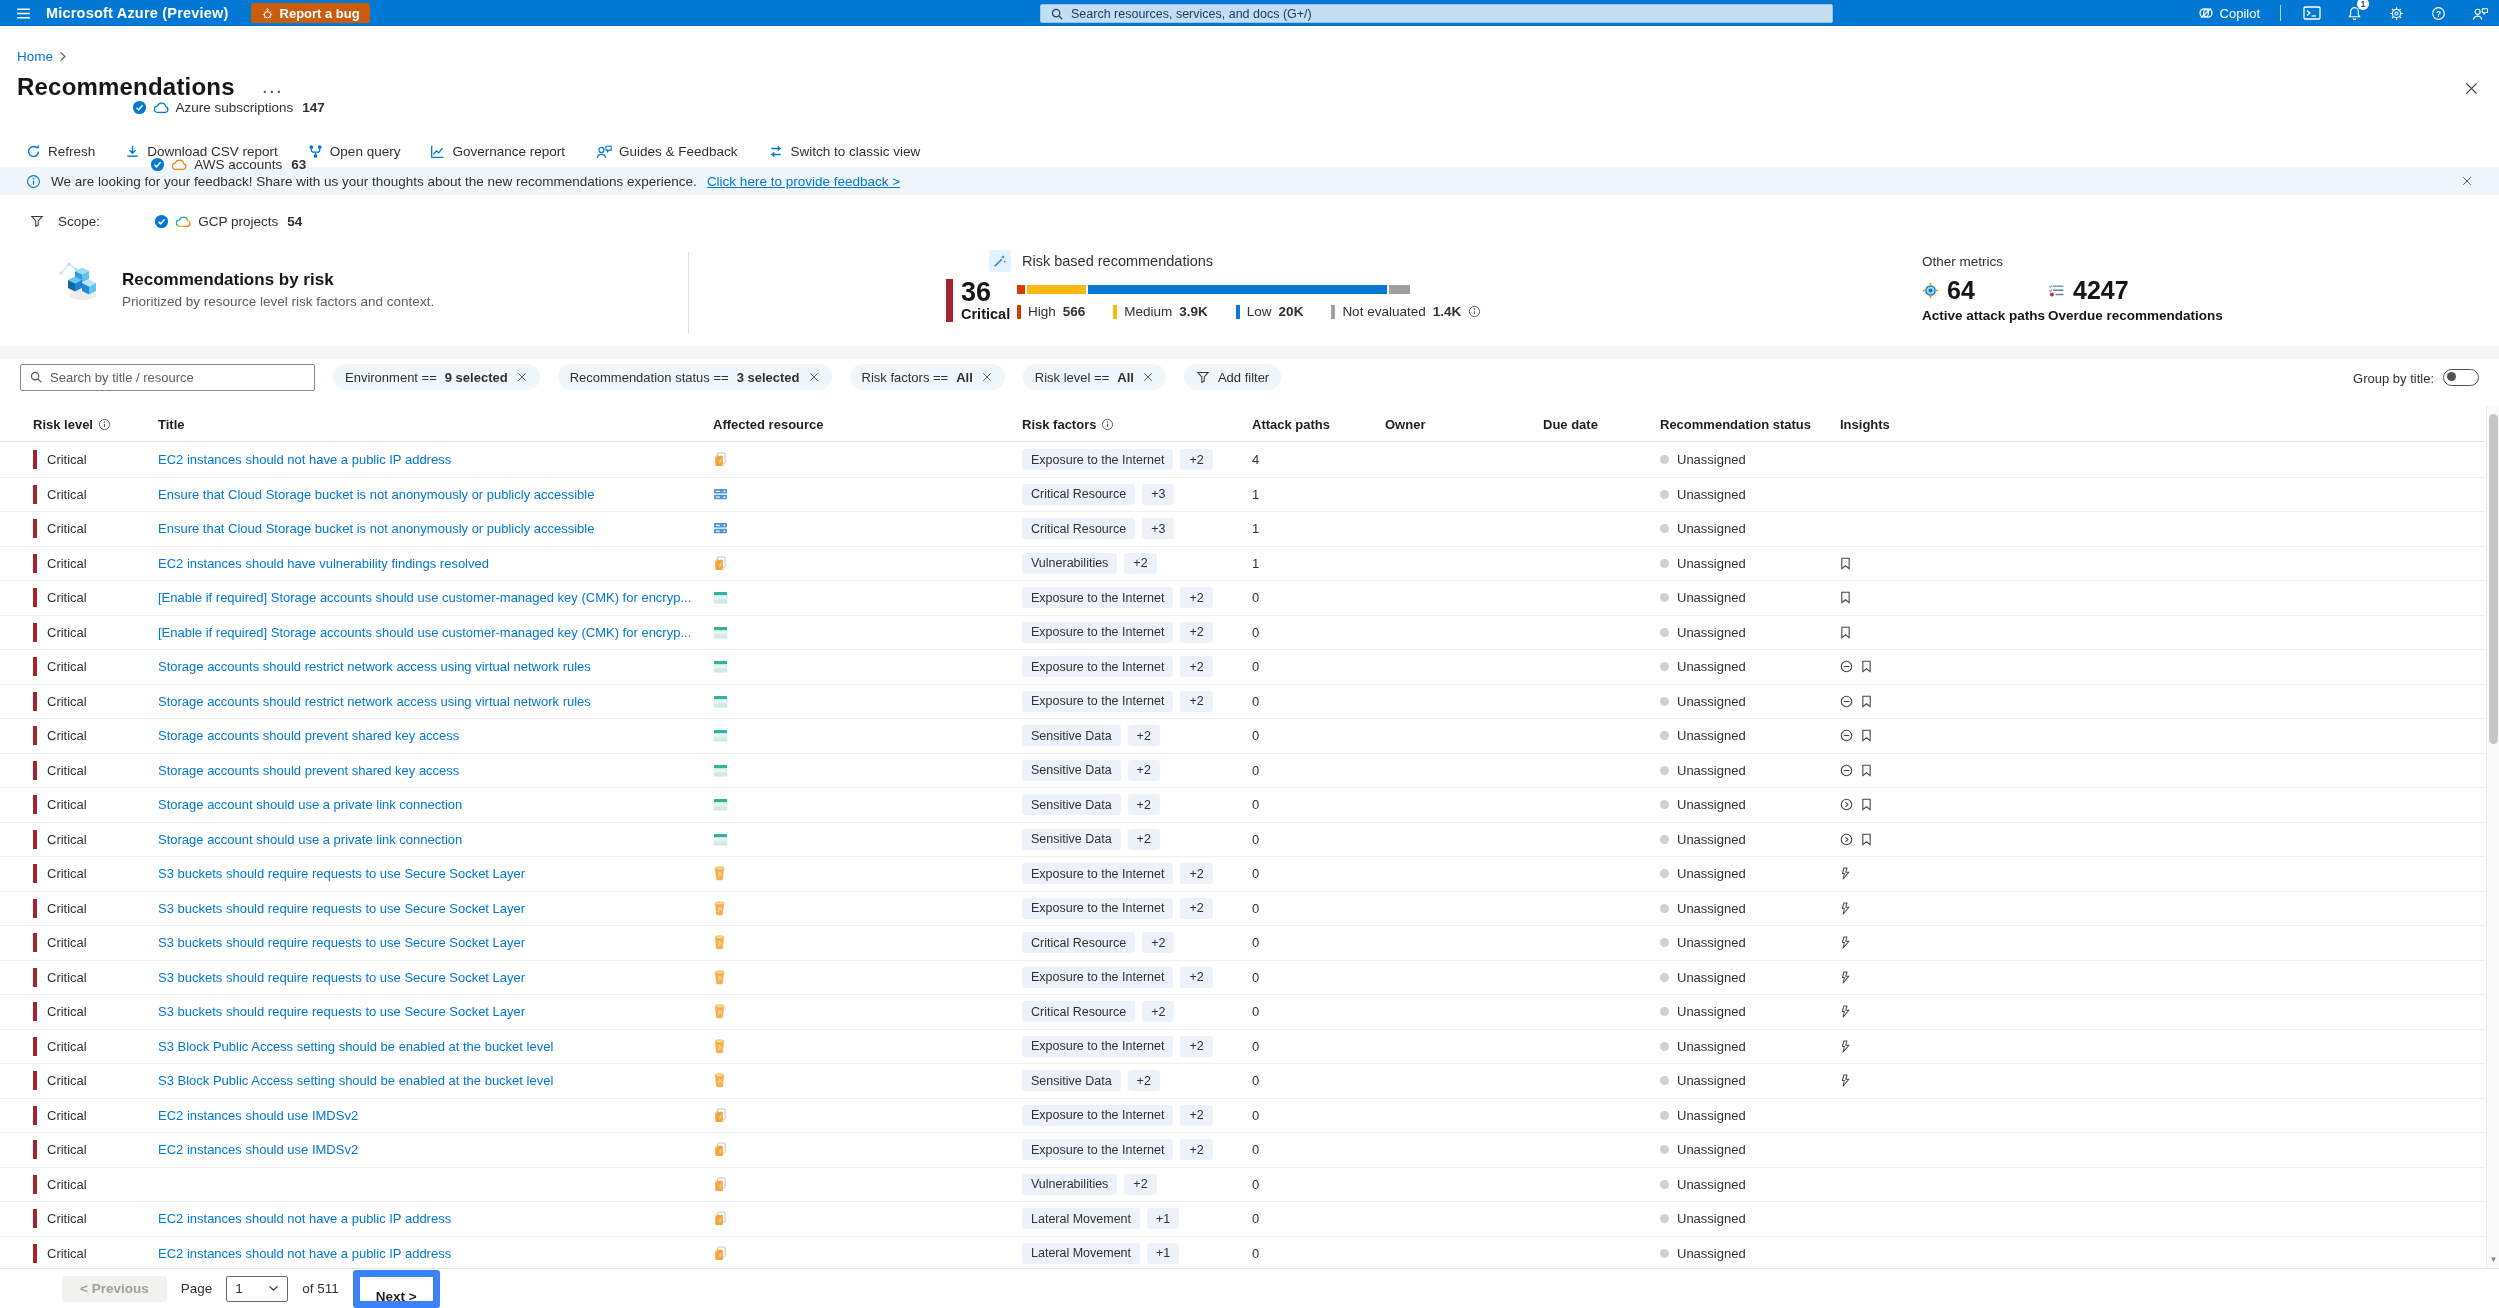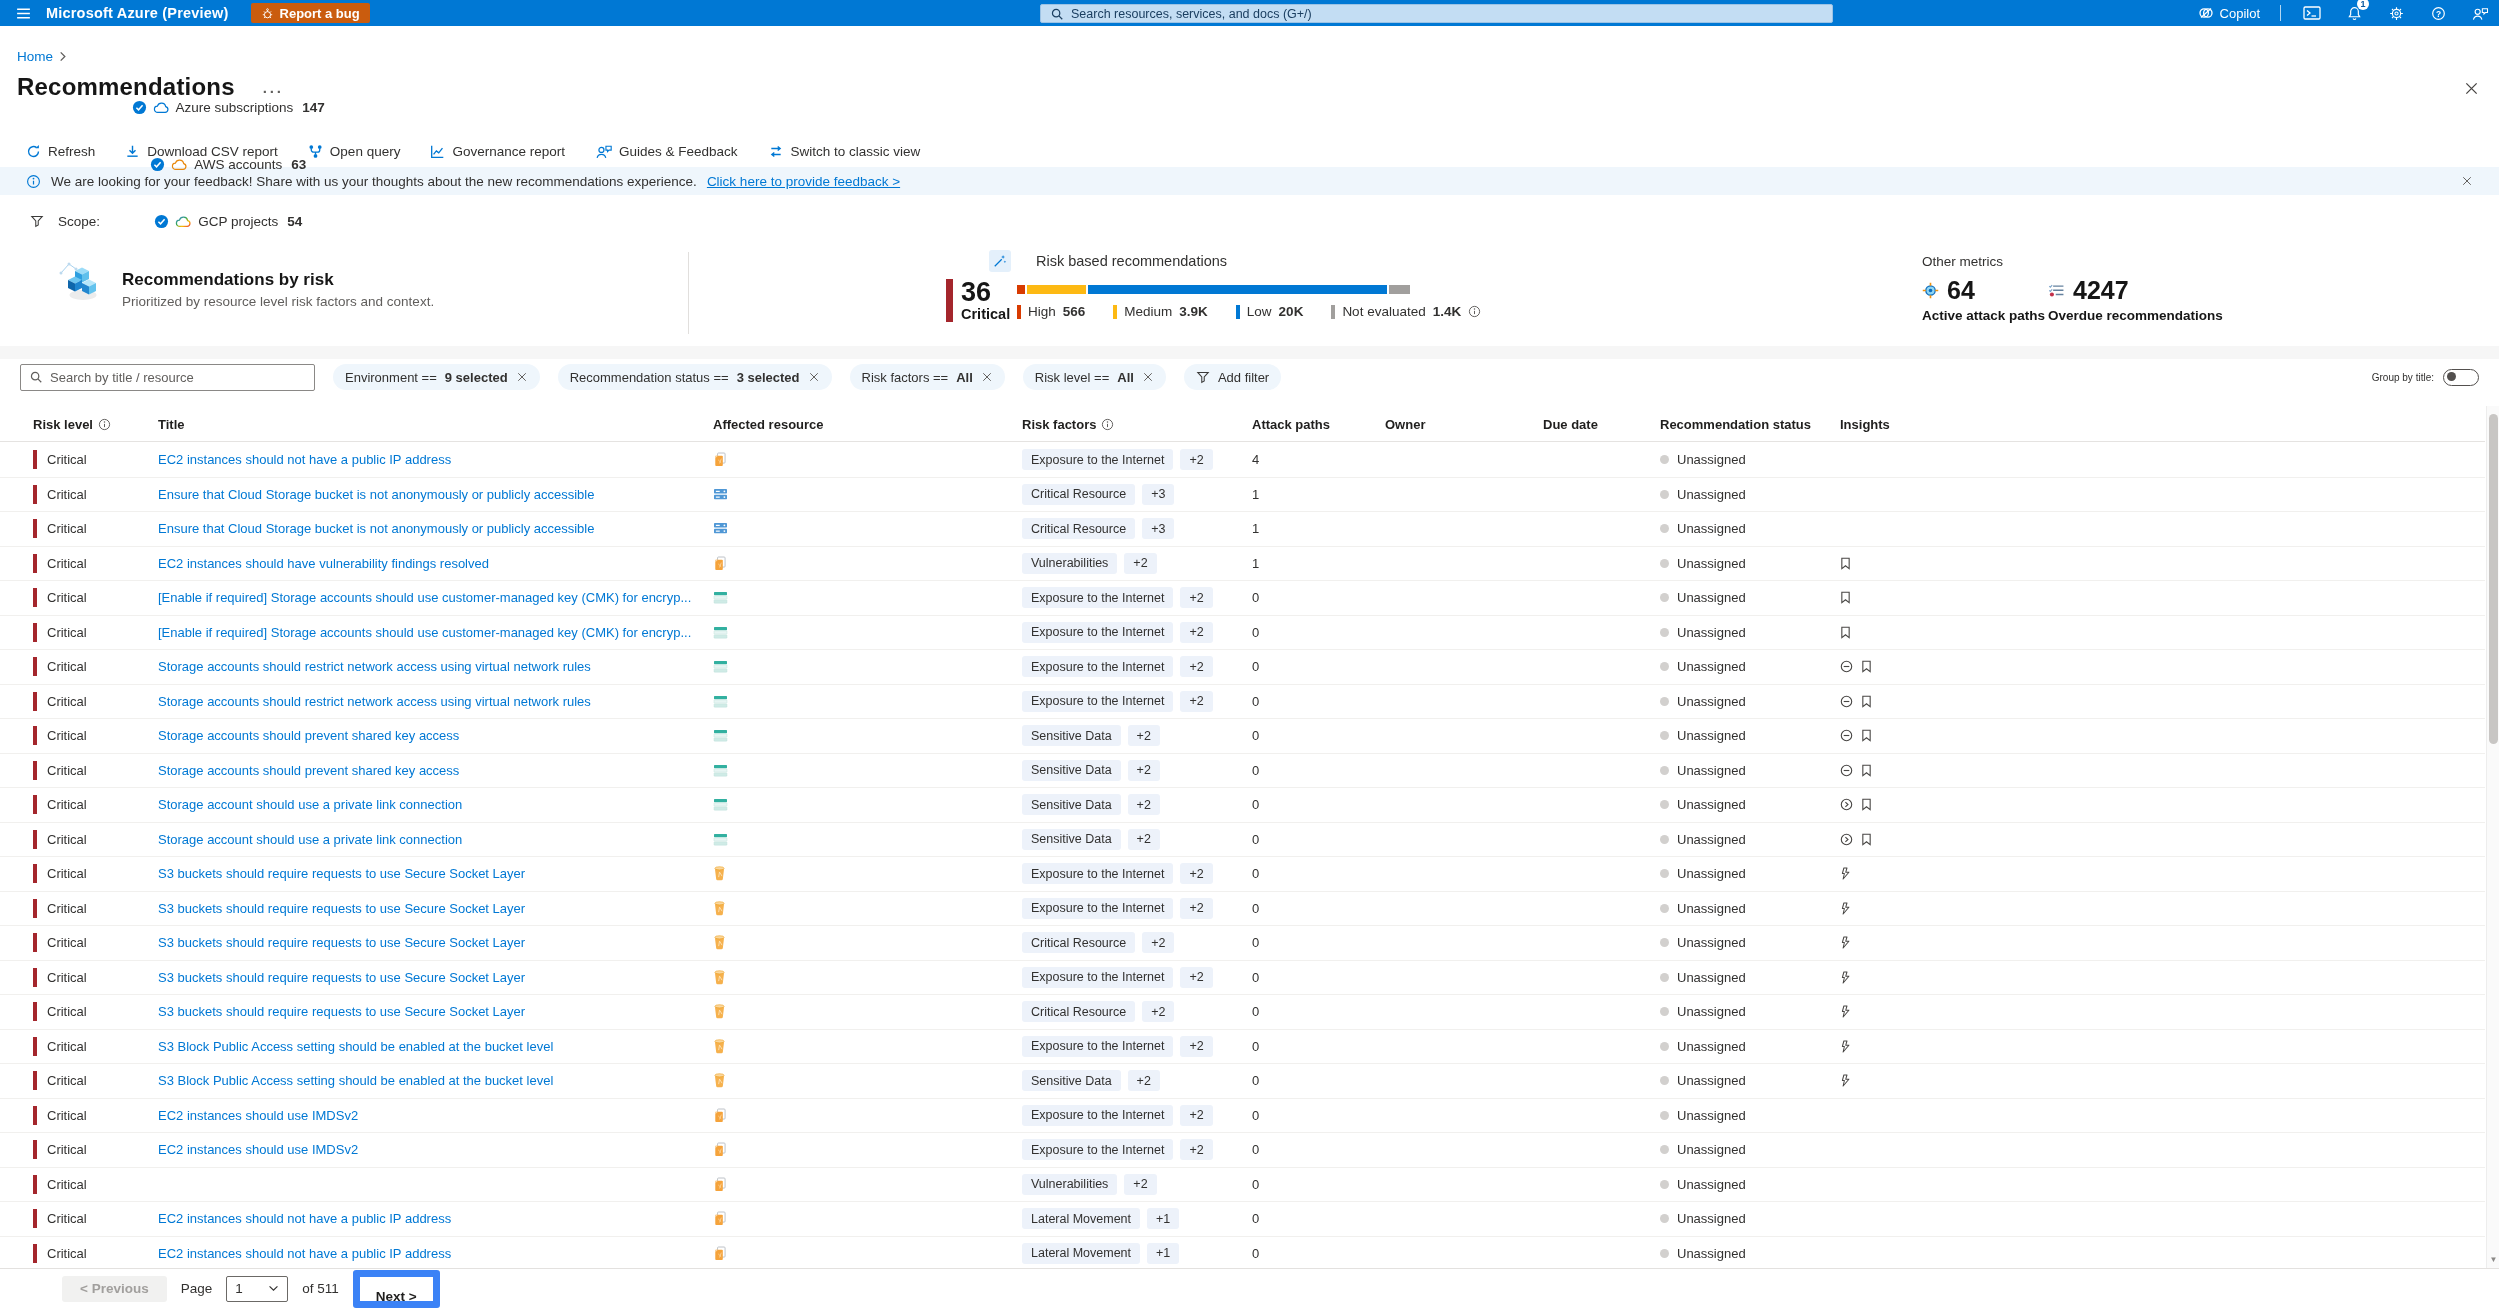--- a/index.html
+++ b/index.html
@@ -43,21 +43,21 @@
   .scope-items { display:flex; align-items:center; gap:42px;flex-direction:column; }
   .scope-item { display:flex; align-items:center; gap:6px; cursor:pointer; white-space:nowrap; }
   .scope-item .cnt { font-weight:700; margin-left:3px; }
 
   
   .summary { position:absolute; top:248px; left:0; right:0; height:95px; background:#fff; }
   .sum-icon { position:absolute; left:58px; top:8px; }
   .sum-title { position:absolute; left:122px; top:22px; font-size:17px; font-weight:700; color:#161616; }
   .sum-sub { position:absolute; left:122px; top:46px; font-size:13.5px; color:#605e5c; }
   .sum-divider { position:absolute; left:688px; top:4px; width:1px; height:82px; background:#e1dfdd; }
-  .risk-header { position:absolute; left:946px; top:2px; display:flex; align-items:center; gap:25px; font-size:14.5px; color:#323130;padding-left:43px; }
+  .risk-header { position:absolute; left:946px; top:2px; display:flex; align-items:center; gap:11px; font-size:14.5px; color:#323130;padding-left:43px; }
   .wand-chip { width:22px; height:22px; background:#e4f0fb; border-radius:3px; display:flex; align-items:center; justify-content:center; }
   .critical-block { position:absolute; left:946px; top:31px; border-left:7px solid #a4262c; padding-left:8px; }
   .critical-num { font-size:27px; font-weight:700; color:#161616; line-height:27px; }
   .critical-lbl { font-size:14.5px; font-weight:700; color:#161616; line-height:16px; }
   .risk-bar { position:absolute; left:1017px; top:37px; width:393px; height:9px; display:flex; gap:2px; }
   .risk-bar .seg { height:100%; }
   .risk-legend { position:absolute; left:1017px; top:56px; display:flex; gap:28px; align-items:center; font-size:13.5px; }
   .legend-item { display:flex; align-items:center; gap:7px; white-space:nowrap; }
   .legend-swatch { width:4px; height:14px; }
   .legend-item .val { font-weight:700; }
@@ -72,21 +72,21 @@
 
   
   .filter-row { position:absolute; top:362px; left:20px; right:20px; height:30px; display:flex; align-items:center; }
   .filter-search { width:295px; height:27px; border:1px solid #8a8886; border-radius:2px; background:#fff; display:flex; align-items:center; padding:0 8px; gap:7px; color:#605e5c; }
   .filter-search input { border:none; outline:none; width:100%; font-family:inherit; font-size:13px; color:#323130; background:transparent; }
   .filter-search input::placeholder { color:#605e5c; }
   .pills { display:flex; align-items:center; gap:18px; margin-left:18px; }
   .pill { display:flex; align-items:center; gap:8px; background:#eff6fc; border-radius:13px; height:26px; padding:0 12px; font-size:13px; color:#323130; cursor:pointer; white-space:nowrap; }
   .pill .pv { font-weight:700; }
   .pill .pill-x { color:#605e5c; display:flex; cursor:pointer; }
-  .groupby { margin-left:auto; display:flex; align-items:center; gap:9px; font-size:10px; }
+  .groupby { margin-left:auto; display:flex; align-items:flex-end; gap:9px; font-size:13px; }
   .toggle { width:36px; height:17px; border:1.5px solid #53504e; border-radius:10px; position:relative; cursor:pointer; background:#fff; }
   .toggle .knob { position:absolute; left:3px; top:2.5px; width:9px; height:9px; border-radius:50%; background:#53504e; }
 
   
   .thead { position:absolute; top:408px; left:0; right:14px; height:34px; border-bottom:1px solid #e5e3e1; font-size:13px; font-weight:700; color:#201f1e; }
   .th { position:absolute; top:9px; display:flex; align-items:center; gap:5px; white-space:nowrap; }
   .rows { position:absolute; top:443px; left:0; right:14px; height:825px; overflow:hidden; }
   .row { position:relative; height:34.5px; border-bottom:1px solid #f1f0ee; cursor:pointer; }
   .cell { position:absolute; top:0; height:100%; display:flex; align-items:center; }
   .c-risk { left:33px; gap:10px; }

